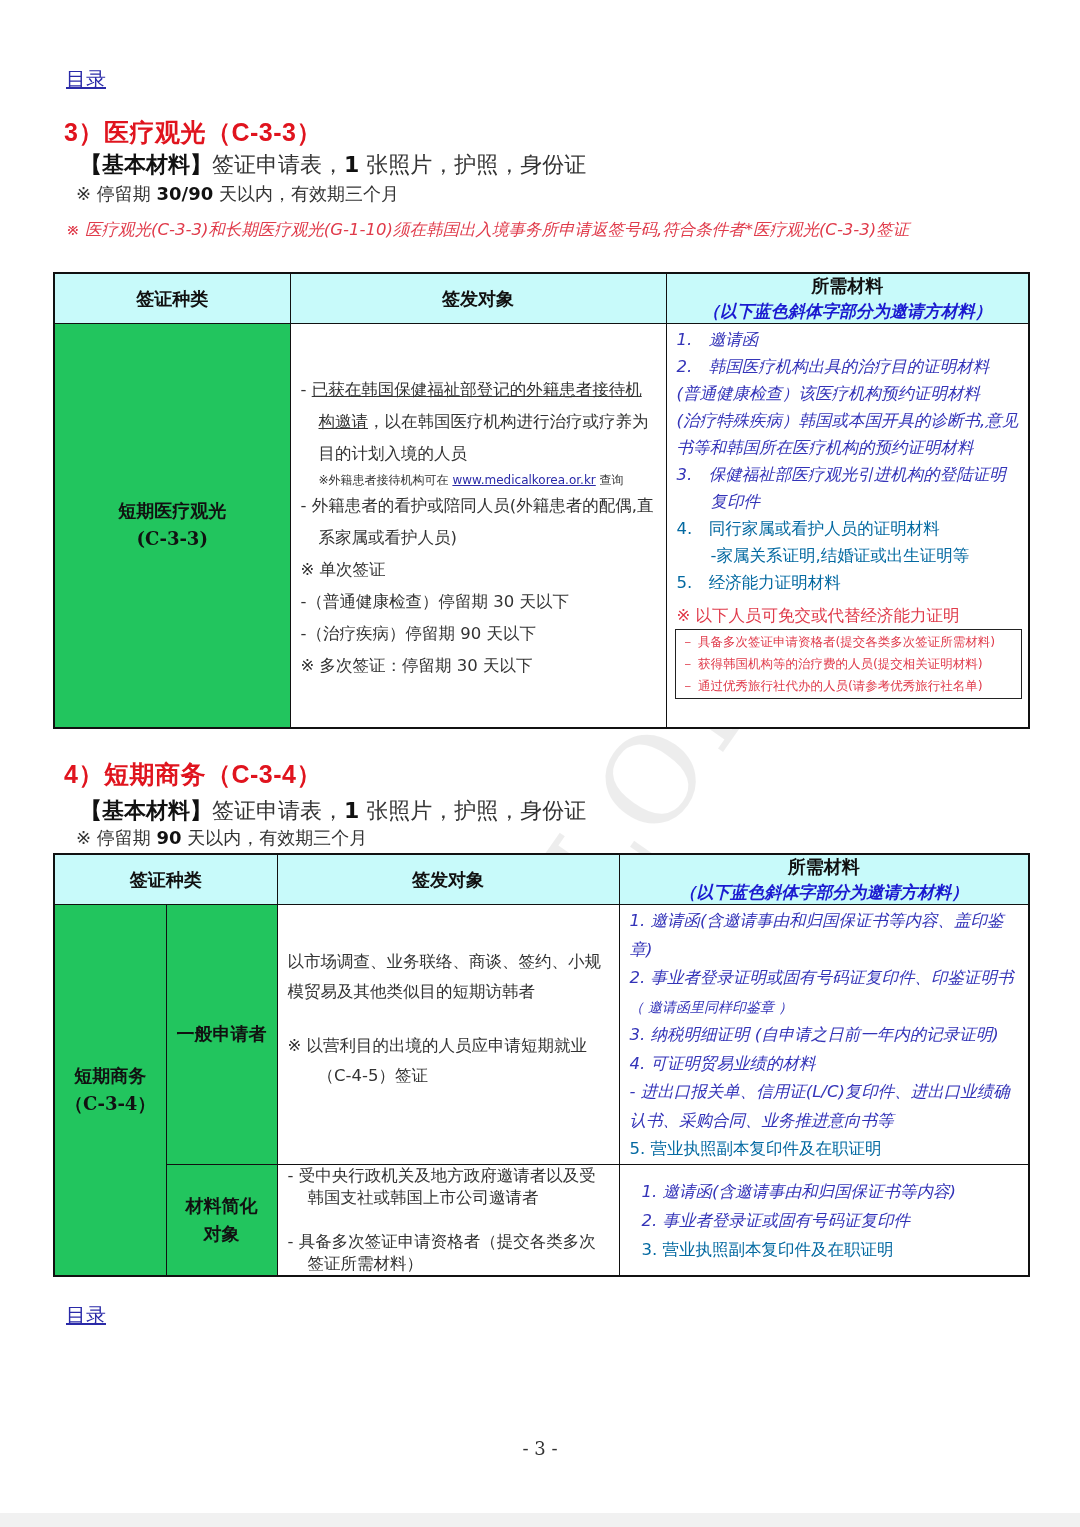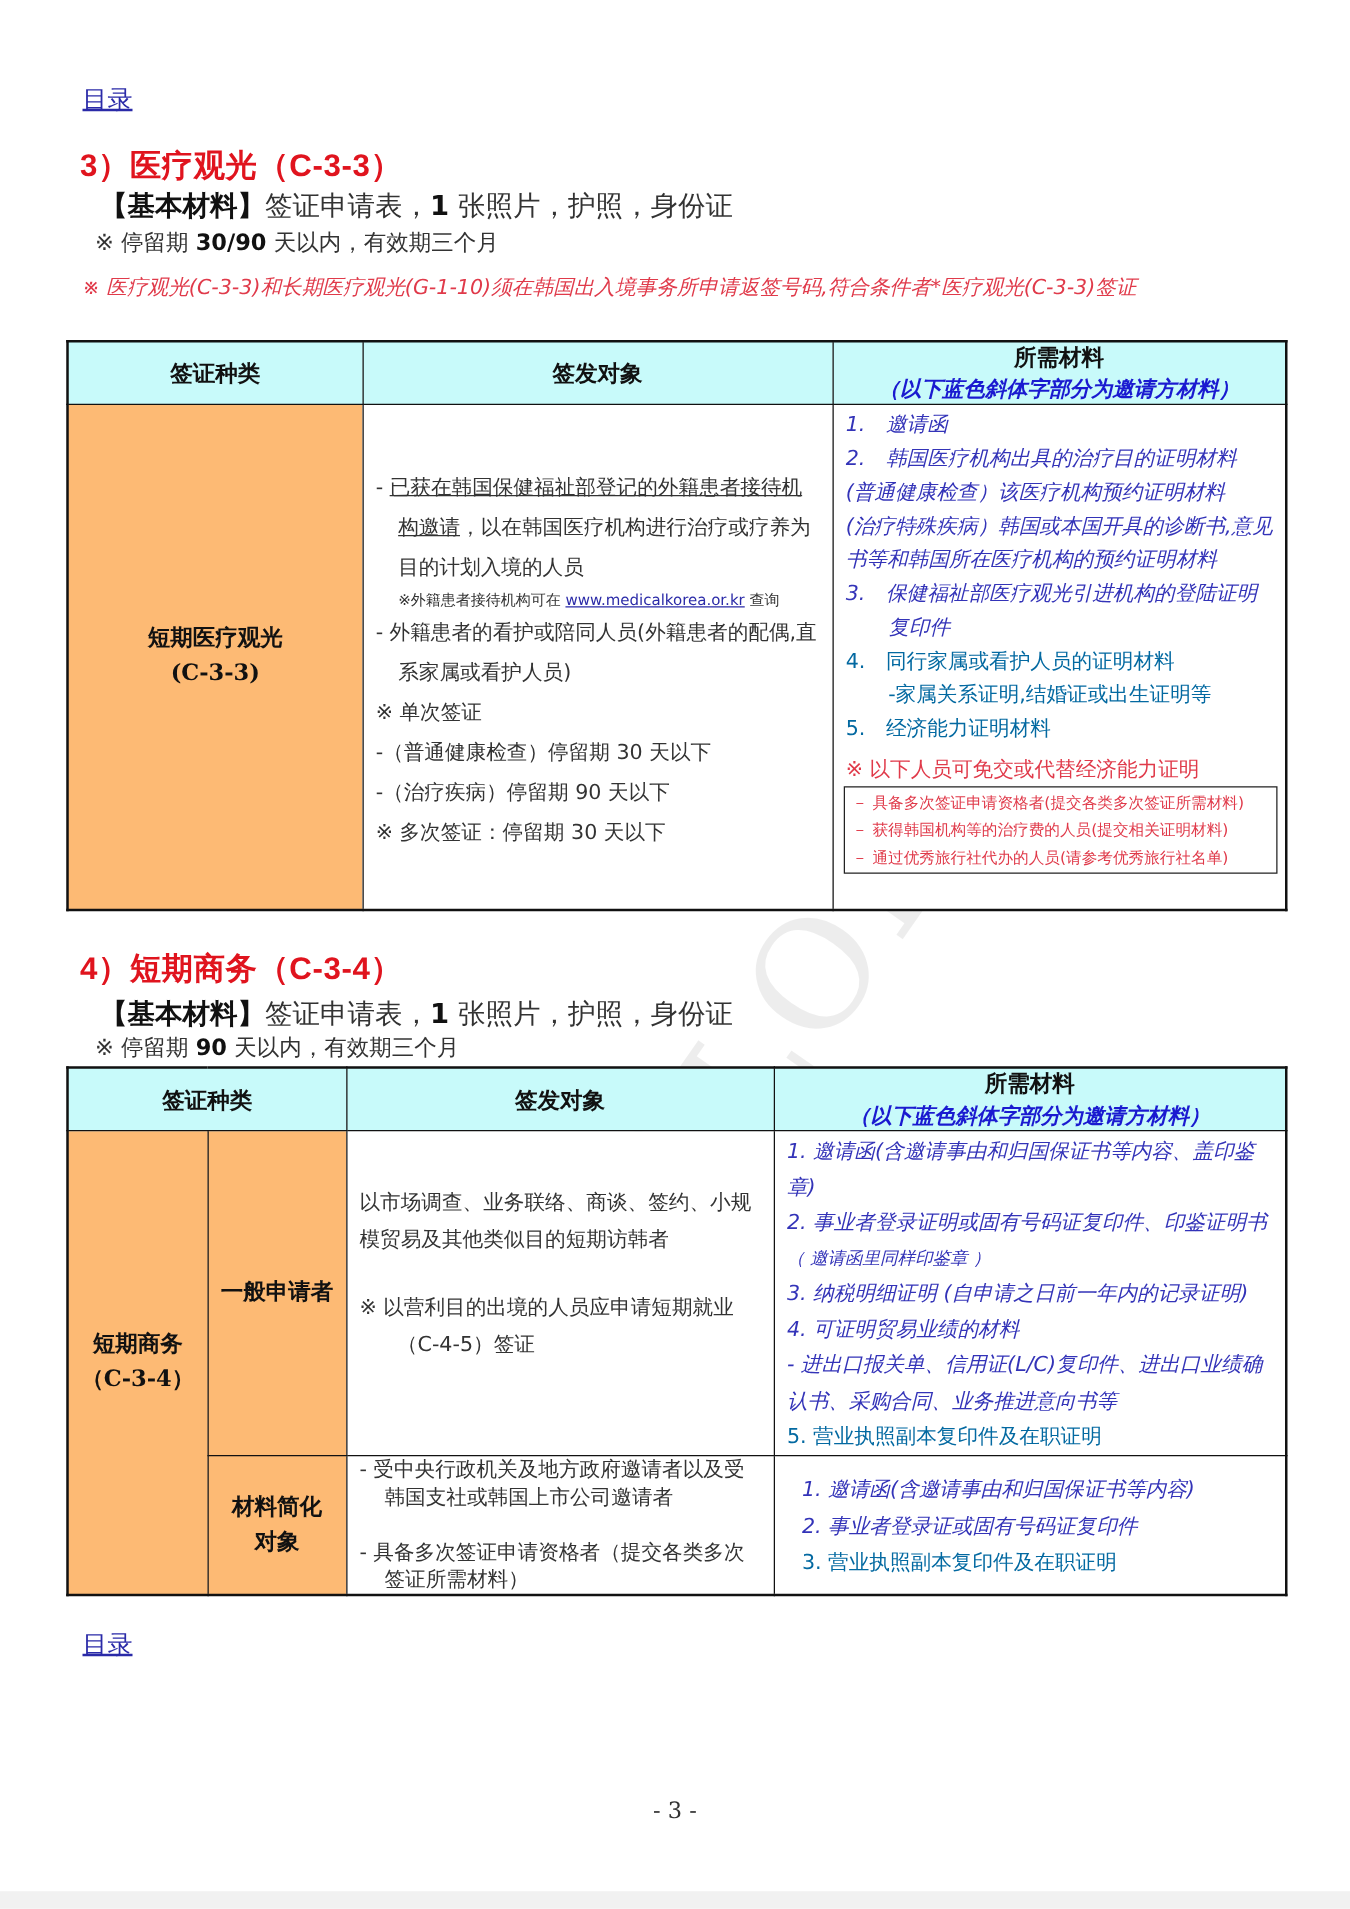--- a/index.html
+++ b/index.html
@@ -24,21 +24,21 @@
     position: absolute; left: 66px; width: 960px; font-size: 16.5px; line-height: 28px;
     color: #e03a4a; font-style: italic; font-family: "DejaVu Sans", sans-serif;
   }
   table.visa {
     position: absolute; left: 53px; border-collapse: collapse; border: 2px solid #111;
     table-layout: fixed;
   }
   table.visa td, table.visa th { border: 1.5px solid #111; padding: 0; vertical-align: top; }
   .hdr { background: #c8fafa; text-align: center; vertical-align: middle !important; font-weight: bold; font-size: 18px; color: #111; }
   .hdr .sub { color: #1a1ad0; font-style: italic; font-size: 17px; display: block; margin-top: 2px; }
-  .cat { background: #fdba74; text-align: center; vertical-align: middle !important; font-weight: bold; font-size: 18px; color: #111; line-height: 28px; font-family: "DejaVu Serif", serif; }
+  .cat { background: #22c55e; text-align: center; vertical-align: middle !important; font-weight: bold; font-size: 18px; color: #111; line-height: 28px; font-family: "DejaVu Serif", serif; }
   .body-cell { background: #fff; font-size: 16.5px; line-height: 32px; color: #333; }
   .blue { color: #3333b8; font-style: italic; }
   .dark { color: #0369a1; }
   .red { color: #e03a4a; }
   .underline { text-decoration: underline; }
   .small { font-size: 12px; line-height: 20px; }
   .url { color: #2a2aa8; text-decoration: underline; }
   .redbox { border: 1.5px solid #222; margin: 0 6px 2px 8px; padding: 1px 6px; font-size: 12.5px; line-height: 22px; color: #e03a4a; }
   .watermark {
     position: absolute; left: 410px; top: 690px; font-size: 120px; color: rgba(0,0,0,0.07);

